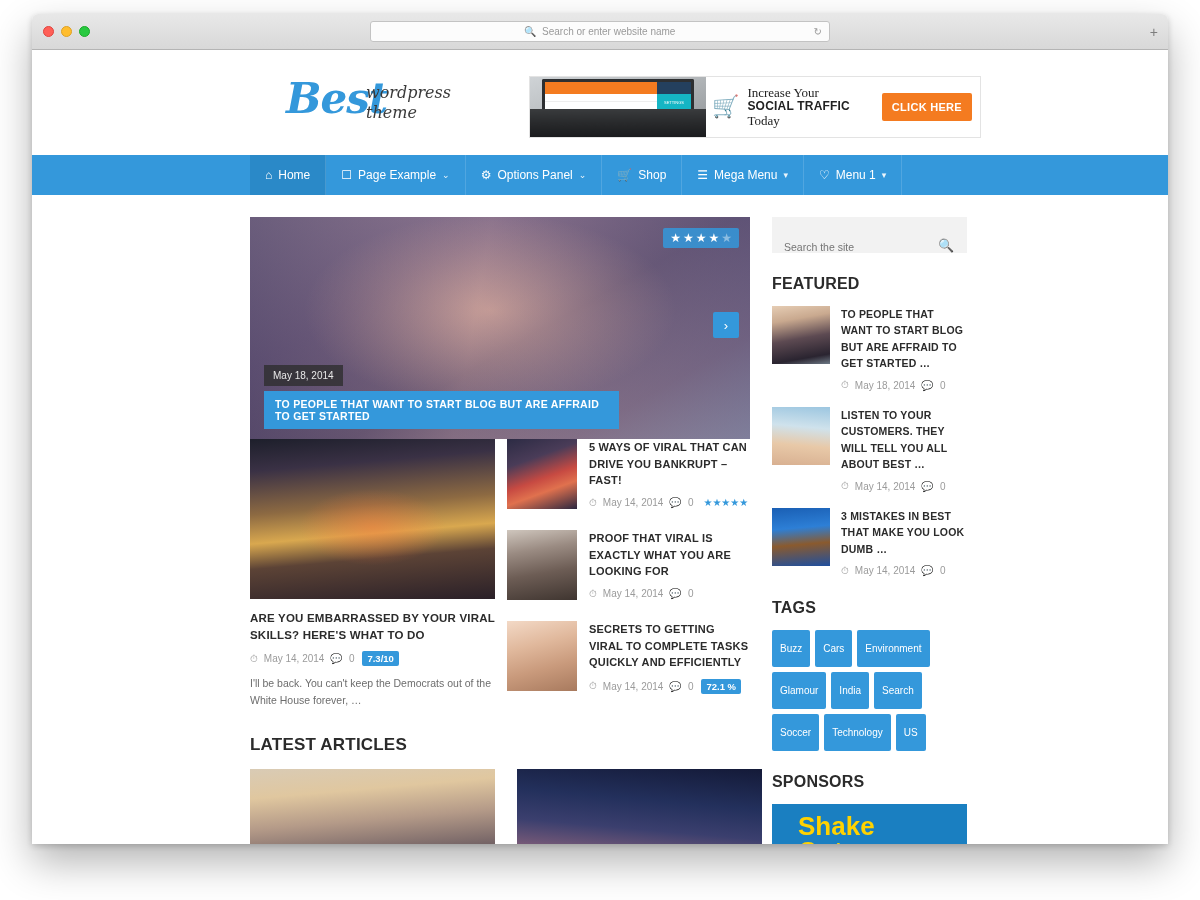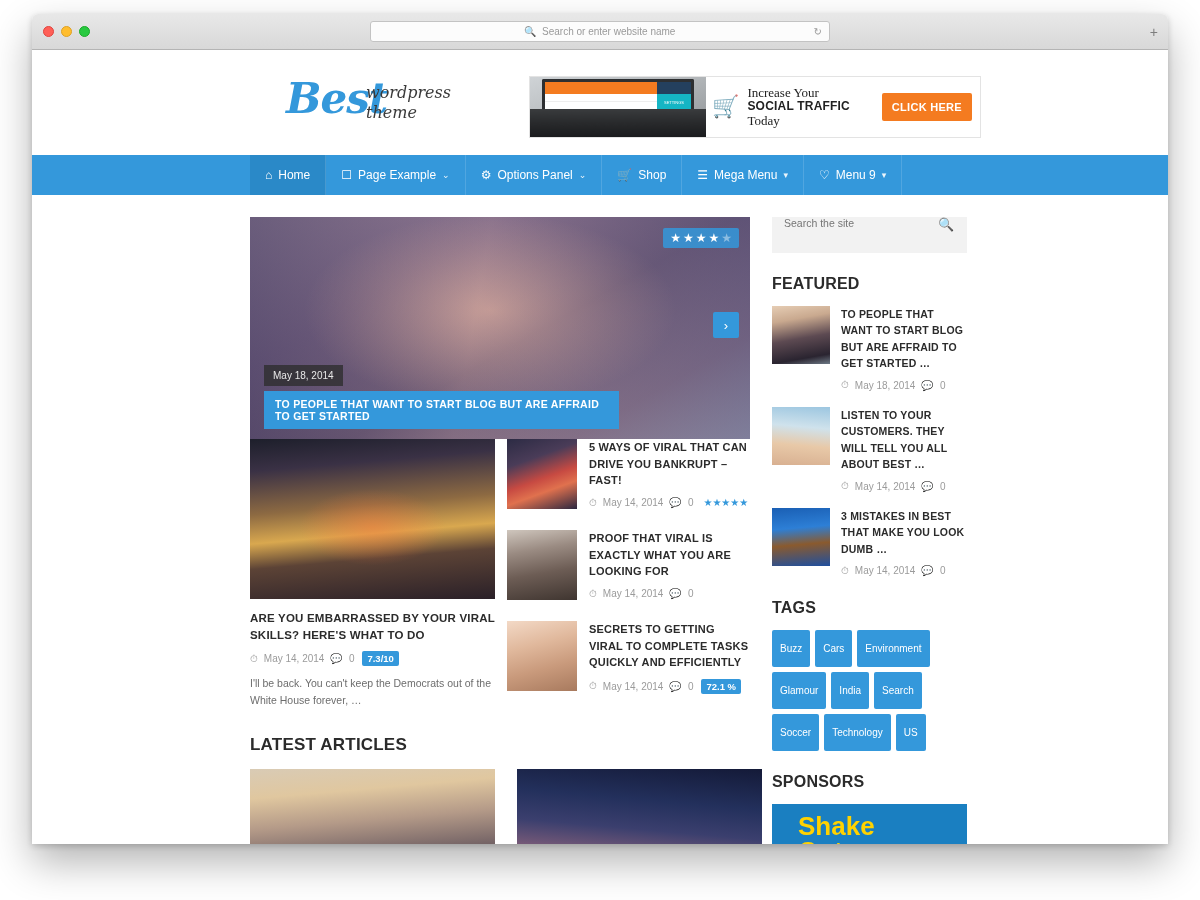--- a/index.html
+++ b/index.html
@@ -192,21 +192,21 @@
 
   
   .latest { display: flex; gap: 22px; }
   .lat-card { width: 245px; }
   .lat-img { width: 245px; height: 115px; }
   .l1img { background: linear-gradient(175deg, #d9cbb5 0%, #e0c79f 22%, #b49a88 45%, #6f5f63 72%, #3a3138 100%); }
   .l2img { background: linear-gradient(185deg, #141a38 0%, #23305c 30%, #3b3f6e 52%, #7a5b78 72%, #e0a9a0 92%, #f0cfc0 100%); }
 
   
   .search-box {
-    height: 36px; background: #f2f2f2; display: flex; align-items: flex-start;
+    height: 36px; background: #f2f2f2; display: flex; align-items: flex-end;
     padding: 0 12px; position: relative;
   }
   .search-box input {
     border: none; background: transparent; outline: none;
     font-size: 10.5px; color: #9b9b9b; width: 100%;
     font-family: "Liberation Sans", sans-serif;
   }
   .search-box .mag { font-size: 13px; color: #6d6d6d; }
 
   .side-head {
@@ -307,21 +307,21 @@
         <span>🛒</span>
         <span>Shop</span>
       </div>
       <div class="nav-item">
         <span>☰</span>
         <span>Mega Menu</span>
         <span class="caret">▾</span>
       </div>
       <div class="nav-item">
         <span>♡</span>
-        <span>Menu 9</span>
+        <span>Menu 1</span>
         <span class="caret">▾</span>
       </div>
     </div>
 
     <div class="page">
 
       <div class="col-main">
 
         <div class="slider">
           <div class="img"></div>

